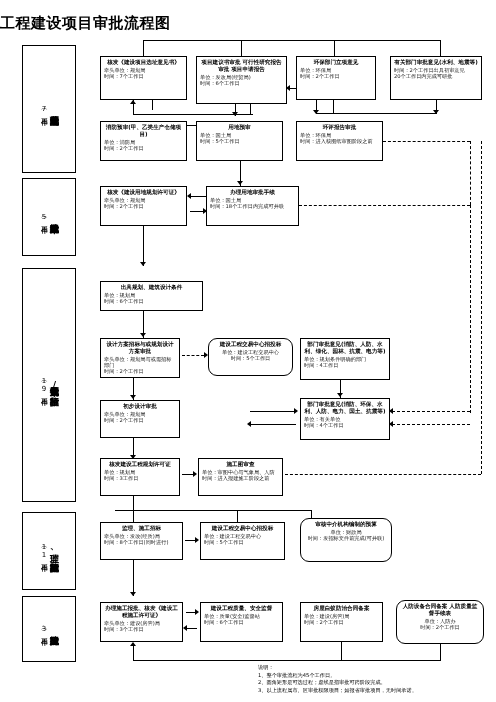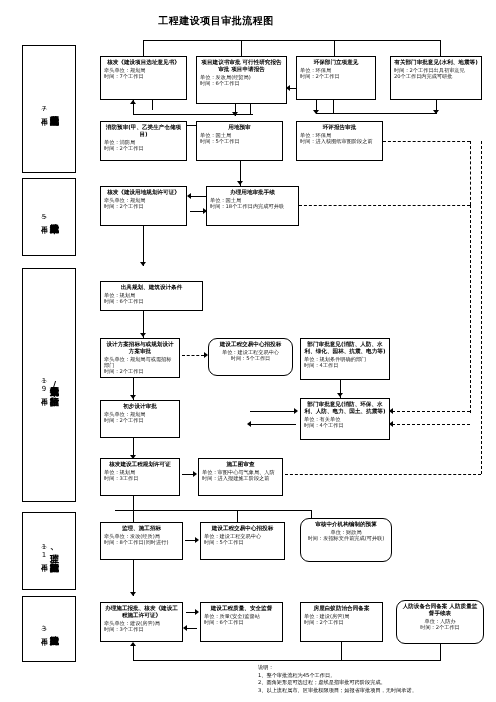--- a/index.html
+++ b/index.html
@@ -9,22 +9,22 @@
     font-family:"DejaVu Sans","Liberation Sans",sans-serif;
     color:#000;
     position:relative;
     overflow:hidden;
   }
   #canvas{position:absolute;left:0;top:0;width:496px;height:702px;}
 
   .title{
     position:absolute;
     left:0;top:14px;width:432px;
-    text-align:center;
-    font-size:10px;
+    text-align:left;
+    font-size:15px;
     font-weight:bold;
     letter-spacing:0.5px;
   }
 
   
   .stage{
     position:absolute;
     border:1px solid #000;
     box-sizing:border-box;
     display:flex;

